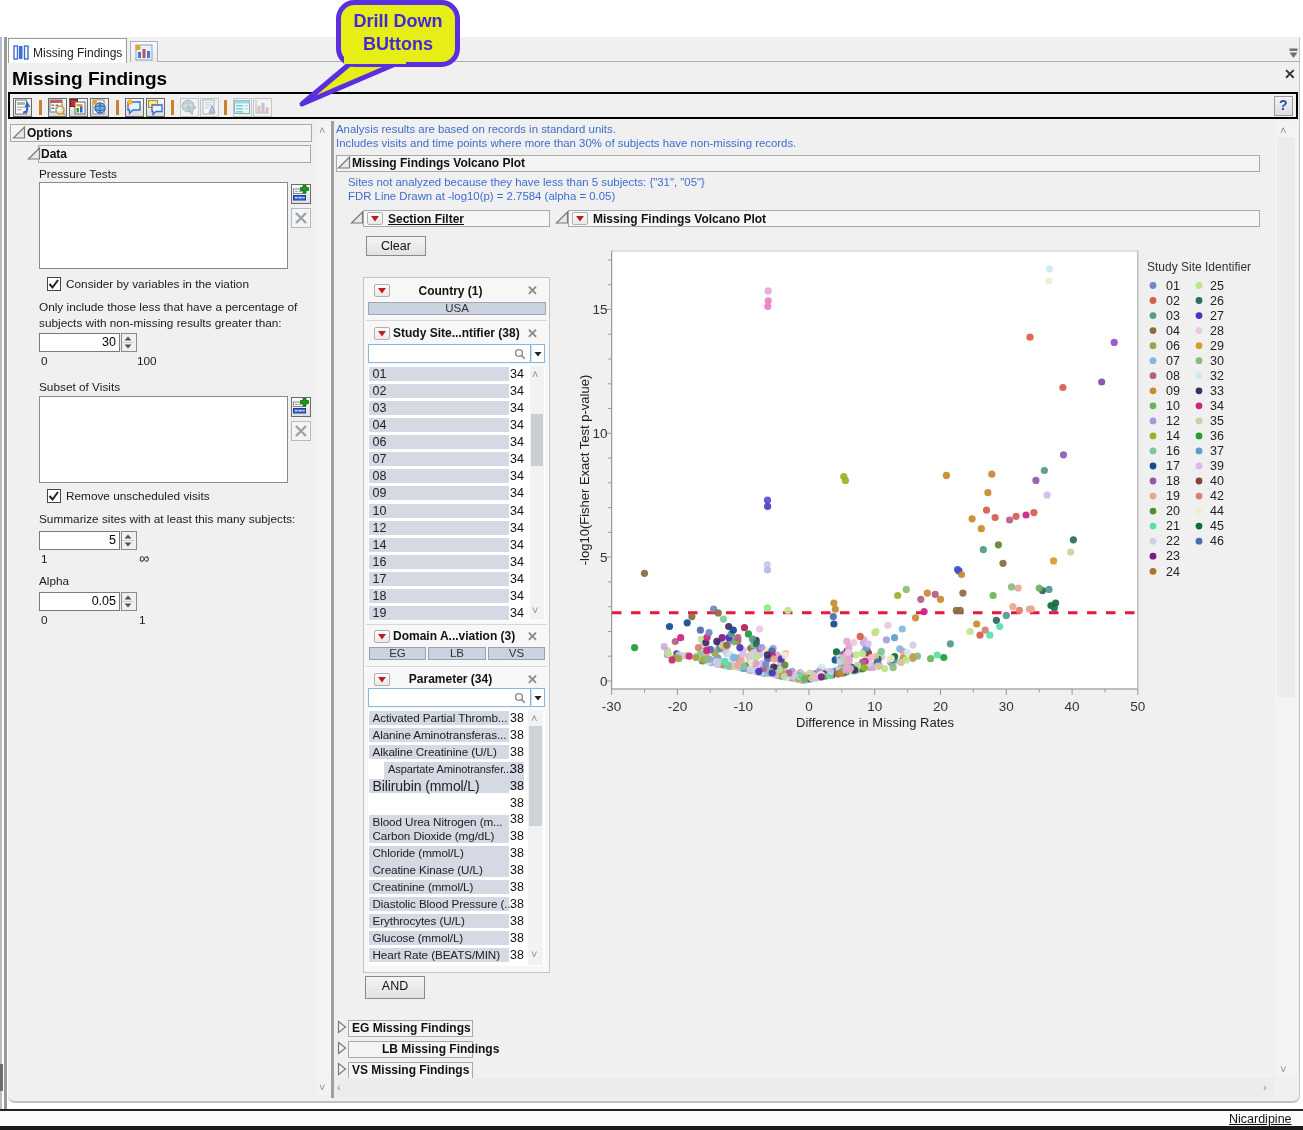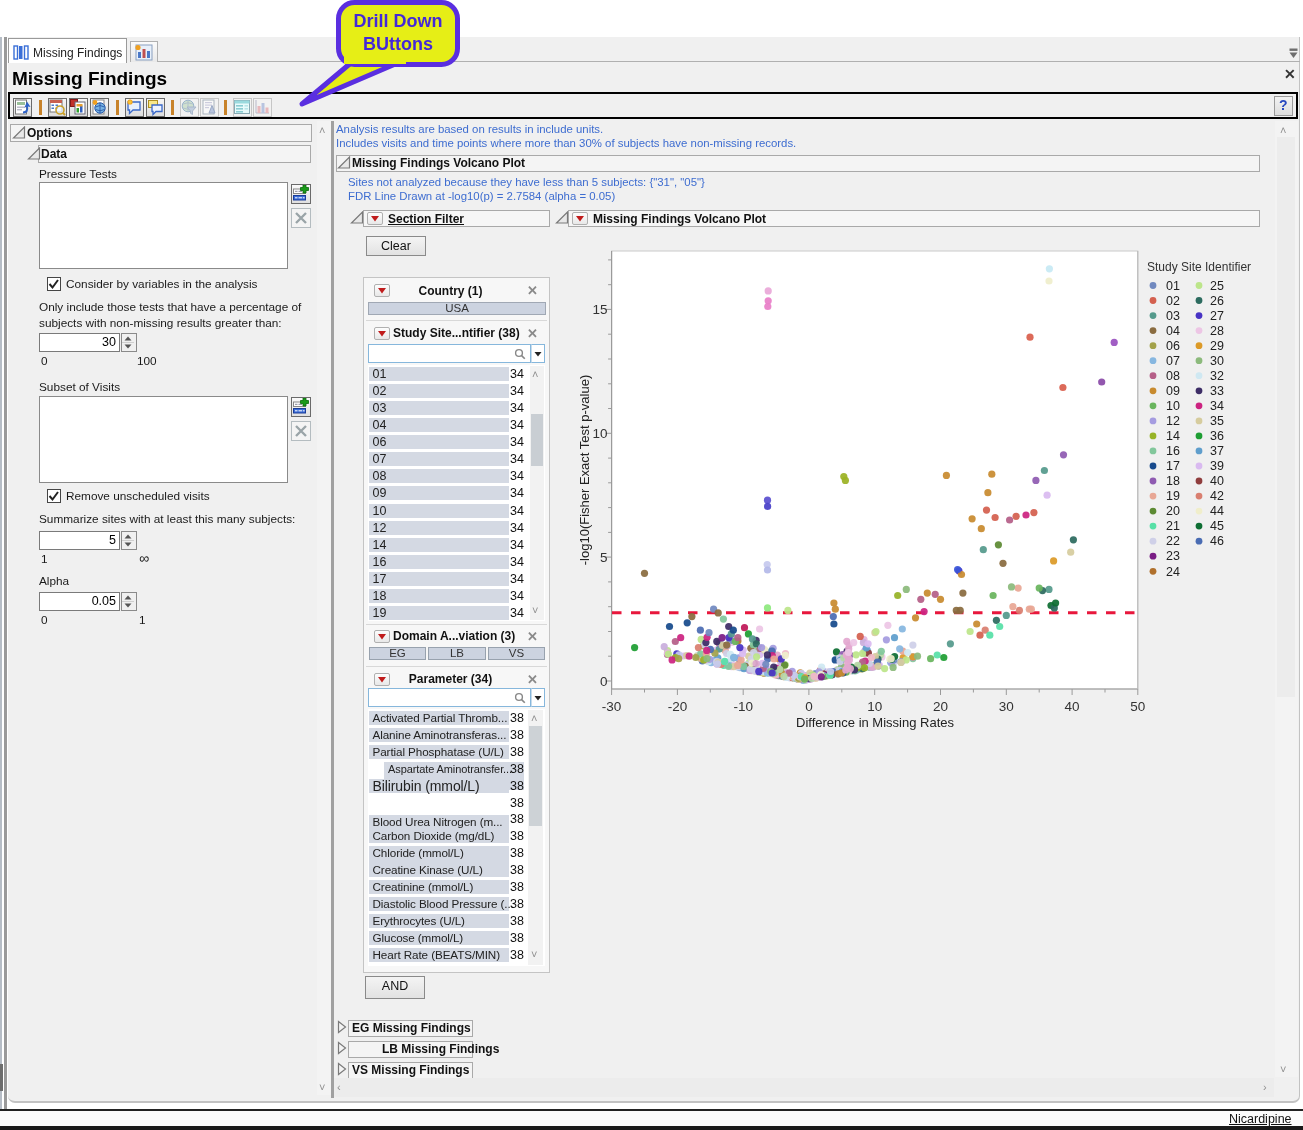--- a/index.html
+++ b/index.html
@@ -155,22 +155,22 @@
       <path d="M12.5 1 h3 v2.5 H18 v3 h-2.5 V9 h-3 V6.5 H10 v-3 h2.5 z" fill="#1a9a1a" stroke="#0a6a0a" stroke-width="0.8" transform="translate(-1.5,-1)"></path>
     </svg>
 <div class="abs" style="left:291px;top:208px;width:20px;height:20px;background:#f4f4f4;border:1px solid #b4bcc0;"></div>
     <svg class="abs" style="left:292px;top:209px;" width="18" height="18">
       <path d="M4 4 L14 14 M14 4 L4 14" stroke="#9aa4a8" stroke-width="2.4"></path>
     </svg>
 <div class="abs" style="left:47px;top:277px;width:14px;height:14px;background:#fff;border:1.5px solid #454545;"></div>
     <svg class="abs" style="left:47px;top:277px;" width="14" height="14">
       <path d="M2.5 7 L5.5 10.5 L11 3" stroke="#222" stroke-width="2" fill="none"></path>
     </svg>
-<div class="txt lbl" style="left:66px;top:277px;">Consider by variables in the analysis</div>
-<div class="txt lbl" style="left:39px;top:300px;">Only include those tests that have a percentage of</div>
+<div class="txt lbl" style="left:66px;top:277px;">Consider by variables in the viation</div>
+<div class="txt lbl" style="left:39px;top:300px;">Only include those less that have a percentage of</div>
 <div class="txt lbl" style="left:39px;top:316px;">subjects with non-missing results greater than:</div>
 <div class="inp" style="left:39px;top:333px;width:81px;height:19px;">30</div>
 <div class="spin" style="left:121px;top:333px;"></div>
     <svg class="abs" style="left:121px;top:334px;" width="14" height="17">
       <path d="M7 2.5 L10.5 6.5 L3.5 6.5 Z" fill="#555"></path>
       <path d="M7 14.5 L10.5 10.5 L3.5 10.5 Z" fill="#555"></path>
       <line x1="1" y1="8.5" x2="13" y2="8.5" stroke="#cfcfcf"></line>
     </svg>
 <div class="txt lbl" style="left:41px;top:354px;">0</div>
 <div class="txt lbl" style="left:137px;top:354px;">100</div>
@@ -213,21 +213,21 @@
       <path d="M7 2.5 L10.5 6.5 L3.5 6.5 Z" fill="#555"></path>
       <path d="M7 14.5 L10.5 10.5 L3.5 10.5 Z" fill="#555"></path>
       <line x1="1" y1="8.5" x2="13" y2="8.5" stroke="#cfcfcf"></line>
     </svg>
 <div class="txt lbl" style="left:41px;top:613px;">0</div>
 <div class="txt lbl" style="left:139px;top:613px;">1</div>
 <div class="abs" style="left:317px;top:121px;width:14px;height:974px;background:#f3f3f3;"></div>
 <div class="chev" style="left:319px;top:124px;">˄</div>
 <div class="chev" style="left:319px;top:1081px;">˅</div>
 <div class="abs" style="left:331px;top:121px;width:3px;height:977px;background:#a0a0a0;"></div>
-<div class="txt blue" style="left:336px;top:123px;">Analysis results are based on results in include units.</div>
+<div class="txt blue" style="left:336px;top:123px;">Analysis results are based on records in standard units.</div>
 <div class="txt blue" style="left:336px;top:137px;">Includes visits and time points where more than 30% of subjects have non-missing records.</div>
 <div class="obox" style="left:336px;top:155px;width:924px;height:17px;"></div>
 <svg class="abs" style="left:337px;top:156px;" width="14" height="14">
       <path d="M1.5 12 L12.5 12 L12.5 1 Z" fill="#e8e8e8" stroke="#7a7a7a" stroke-width="1.2"></path>
     </svg>
 <div class="txt otitle" style="left:352px;top:156px;">Missing Findings Volcano Plot</div>
 <div class="txt blue" style="left:348px;top:176px;">Sites not analyzed because they have less than 5 subjects: {"31", "05"}</div>
 <div class="txt blue" style="left:348px;top:190px;">FDR Line Drawn at -log10(p) = 2.7584 (alpha = 0.05)</div>
 <svg class="abs" style="left:350px;top:211px;" width="14" height="14">
       <path d="M1.5 12 L12.5 12 L12.5 1 Z" fill="#e8e8e8" stroke="#7a7a7a" stroke-width="1.2"></path>
@@ -335,21 +335,21 @@
     </svg>
     <div class="abs" style="left:531px;top:688px;width:14px;height:19px;background:#fff;border:1px solid #86b7dc;border-left:1px solid #c8dcec;"></div>
     <svg class="abs" style="left:532px;top:689px;" width="12" height="17">
       <path d="M2.5 7 L9.5 7 L6 11.5 Z" fill="#222"></path>
     </svg>
 <div class="abs" style="left:368px;top:709px;width:177px;height:257px;background:#fff;"></div>
 <div class="row" style="left:368.5px;top:711px;width:140px;height:14px;white-space:nowrap;font-size:11.7px;letter-spacing:-0.1px;">Activated Partial Thromb...</div>
 <div class="cnt" style="left:509px;top:711px;width:15px;">38</div>
 <div class="row" style="left:368.5px;top:728px;width:140px;height:14px;white-space:nowrap;font-size:11.7px;letter-spacing:-0.1px;">Alanine Aminotransferas...</div>
 <div class="cnt" style="left:509px;top:728px;width:15px;">38</div>
-<div class="row" style="left:368.5px;top:745px;width:140px;height:14px;white-space:nowrap;font-size:11.7px;letter-spacing:-0.1px;">Partial Phosphatase (U/L)</div>
+<div class="row" style="left:368.5px;top:745px;width:140px;height:14px;white-space:nowrap;font-size:11.7px;letter-spacing:-0.1px;">Alkaline Creatinine (U/L)</div>
 <div class="cnt" style="left:509px;top:745px;width:15px;">38</div>
 <div class="row" style="left:384px;top:762px;width:140px;height:28px;white-space:nowrap;font-size:11px;letter-spacing:-0.1px;">Aspartate Aminotransfer...</div>
 <div class="cnt" style="left:509px;top:762px;width:15px;">38</div>
 <div class="row" style="left:368.5px;top:779px;width:140px;height:14px;white-space:nowrap;font-size:14px;letter-spacing:-0.1px;">Bilirubin (mmol/L)</div>
 <div class="cnt" style="left:509px;top:779px;width:15px;">38</div>
 <div class="row" style="left:368.5px;top:796px;width:140px;height:14px;white-space:nowrap;font-size:11.7px;letter-spacing:-0.1px;margin-top:19px;">Blood Urea Nitrogen (m...</div>
 <div class="cnt" style="left:509px;top:796px;width:15px;">38</div>
 <div class="row" style="left:368.5px;top:860px;width:140px;height:14px;white-space:nowrap;font-size:11.7px;letter-spacing:-0.1px;">Calcium (mmol/L)</div>
 <div class="cnt" style="left:509px;top:812px;width:15px;">38</div>
 <div class="row" style="left:368.5px;top:829px;width:140px;height:14px;white-space:nowrap;font-size:11.7px;letter-spacing:-0.1px;">Carbon Dioxide (mg/dL)</div>

